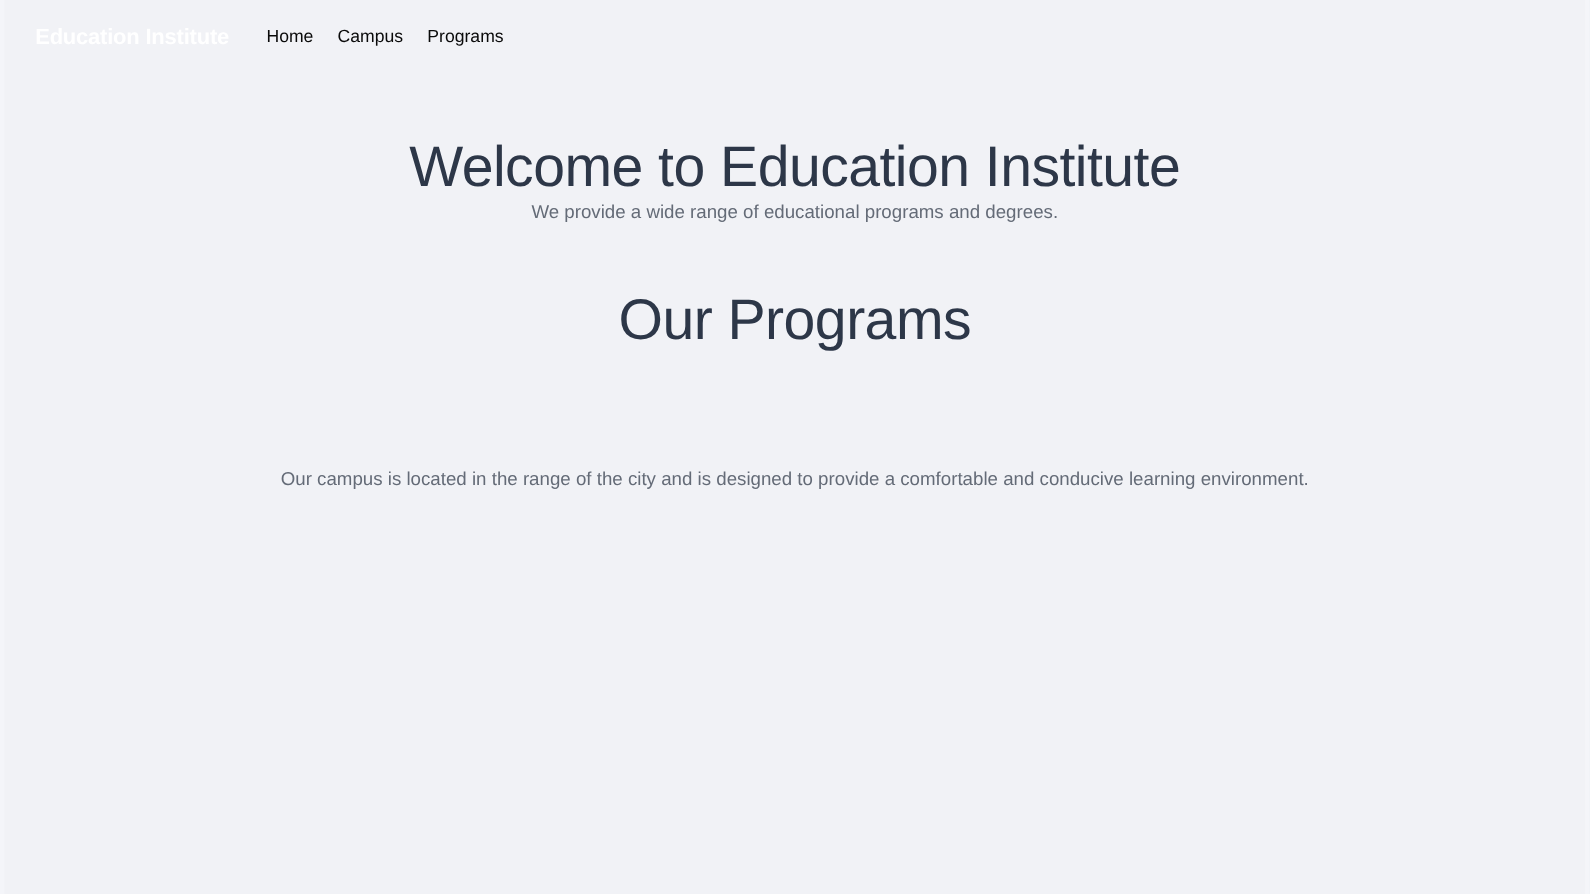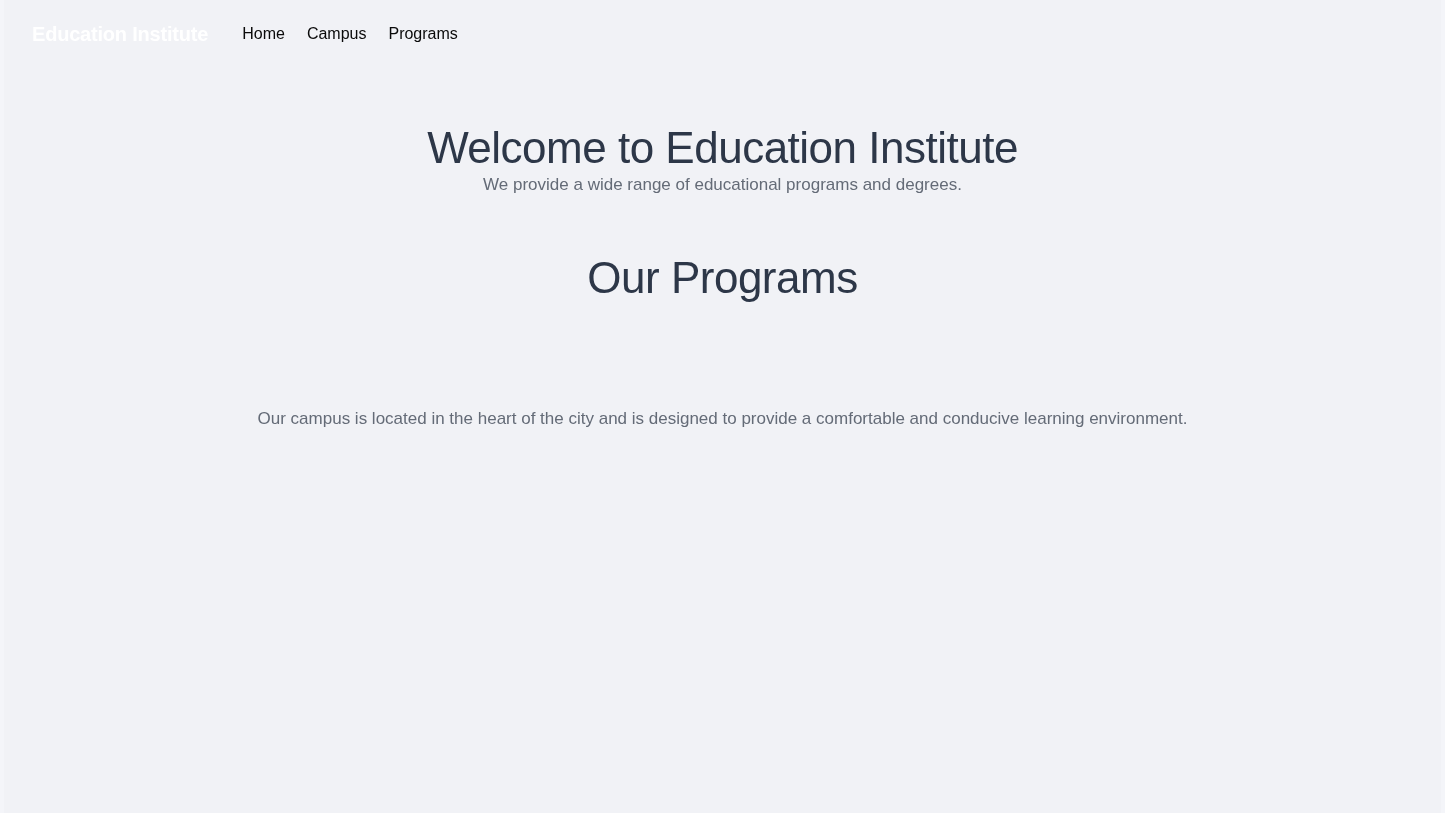--- a/index.html
+++ b/index.html
@@ -70,21 +70,21 @@
   .section {
     text-align: center;
     padding: 0 24px;
   }
 
   .section-hero     { margin-top: 57px; }
   .section-programs { margin-top: 58px; }
   .section-campus   { margin-top: 105px; }
 
   .section-title {
-    font-size: 44px;
+    font-size: 52px;
     line-height: 1.06;
     font-weight: 400;
     color: #2d3748;
     letter-spacing: -0.5px;
   }
 
   .section-text {
     margin-top: 1px;
     font-size: 17px;
     line-height: 1.45;
@@ -116,16 +116,16 @@
   <section class="section section-hero">
     <h1 class="section-title">Welcome to Education Institute</h1>
     <p class="section-text">We provide a wide range of educational programs and degrees.</p>
   </section>
 
   <section class="section section-programs">
     <h2 class="section-title">Our Programs</h2>
   </section>
 
   <section class="section section-campus">
-    <p class="section-text">Our campus is located in the heart of the city and is designed to provide a comfortable and conducive learning environment.</p>
+    <p class="section-text">Our campus is located in the range of the city and is designed to provide a comfortable and conducive learning environment.</p>
   </section>
 
 </div>
 
 </body></html>

